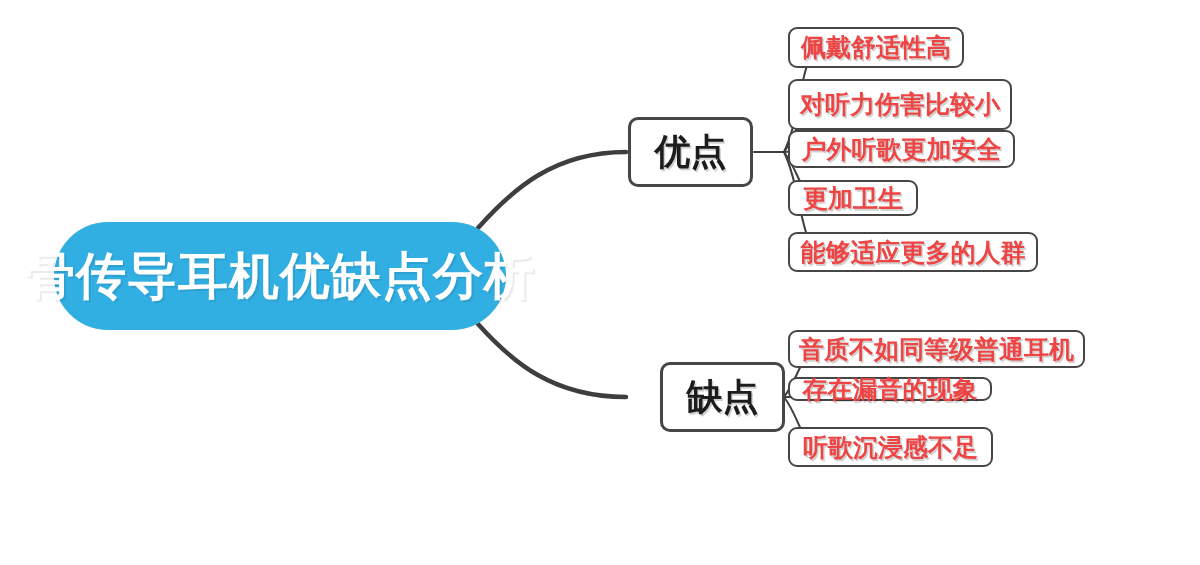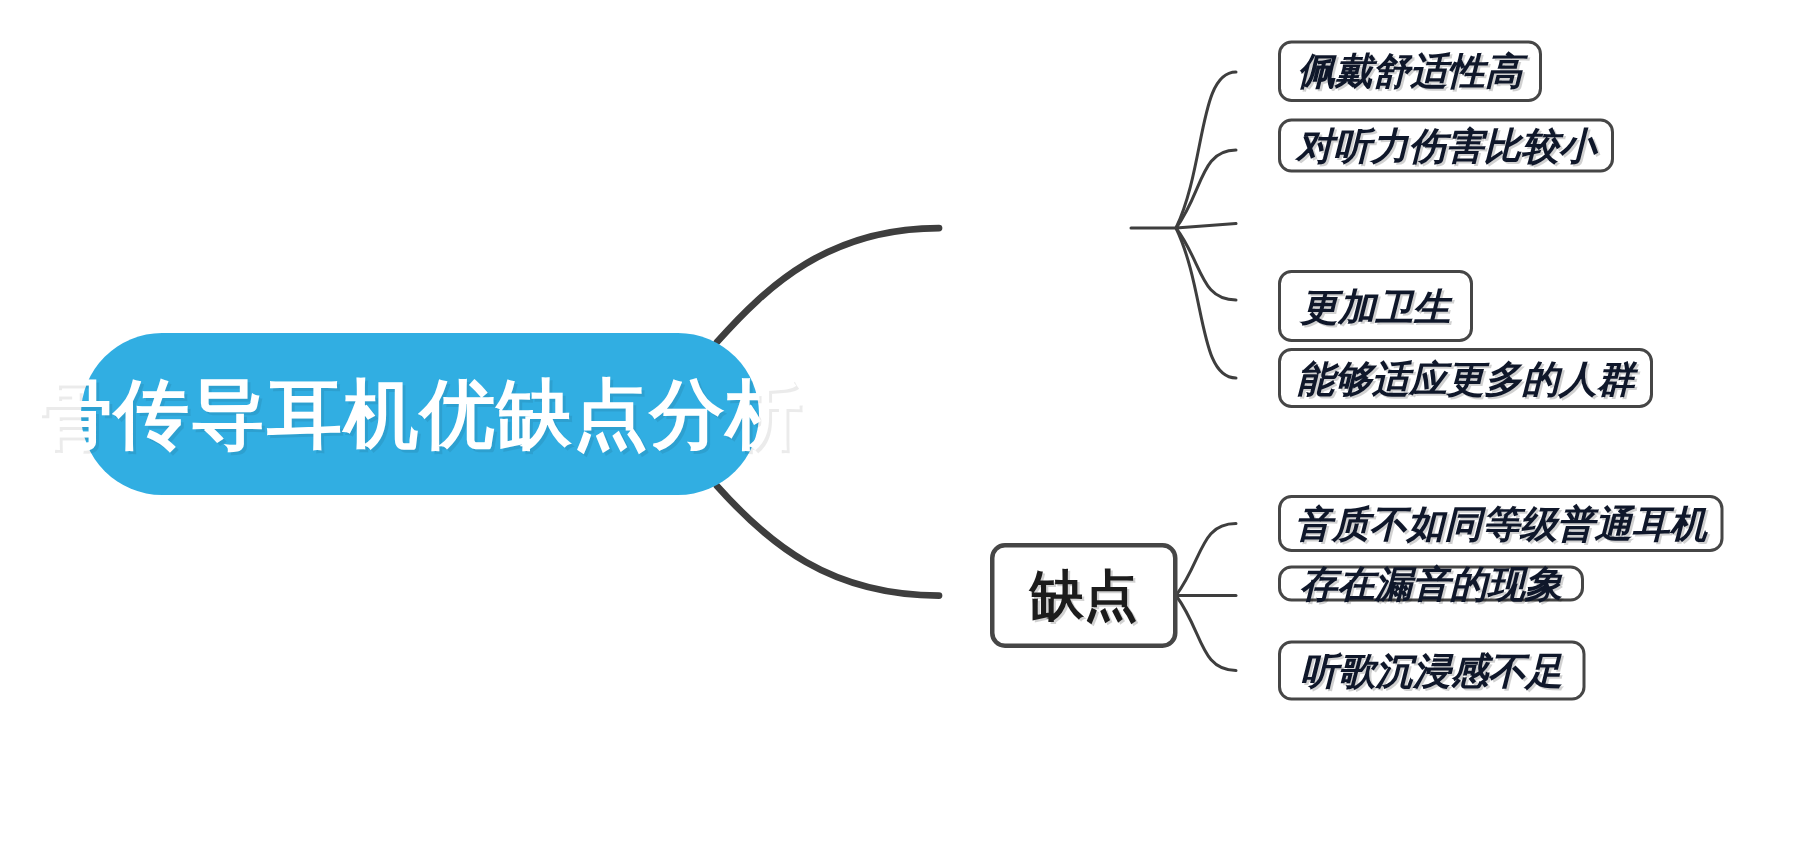--- a/index.html
+++ b/index.html
@@ -32,33 +32,32 @@
     background:#ffffff;
     border:3.5px solid #464646;
     border-radius:10px;
     color:#1c1c1c;
     font-size:36px;
     text-shadow:1.5px 1.5px 0 rgba(0,0,0,0.18);
   }
   .branch.adv{left:628px;top:117px;}
   .branch.dis{left:628px;top:362px;margin-left:32px;}
   .leaf{
-    left:852px;
+    left:788px;
     background:#ffffff;
     border:2.5px solid #464646;
     border-radius:9px;
-    color:#0f172a;
+    color:#ef4444;
     font-size:25px;
     text-shadow:1.5px 1.5px 0 rgba(0,0,0,0.18);
-    font-style:italic;
   }
   .l1{top:27px;width:176px;height:41px;}
-  .l2{top:79px;width:224px;height:36px;}
+  .l2{top:79px;width:224px;height:51px;}
   .l3{top:130px;width:227px;height:38px;}
-  .l4{top:180px;width:130px;height:48px;}
+  .l4{top:180px;width:130px;height:36px;}
   .l5{top:232px;width:250px;height:40px;}
   .l6{top:330px;width:297px;height:38px;align-items:center;}
   .l7{top:377px;width:204px;height:24px;}
   .l8{top:427px;width:205px;height:40px;}
   .main-link{stroke:#3e3e3e;stroke-width:4.5;fill:none;stroke-linecap:round;}
   .sub-link{stroke:#3e3e3e;stroke-width:2;fill:none;stroke-linecap:round;}
 </style>
 </head>
 <body>
 
@@ -79,26 +78,32 @@
     <path class="sub-link" d="M 754 397 L 784 397"></path>
     <path class="sub-link" d="M 784 397 C 802 373 800 349 824 349"></path>
     <path class="sub-link" d="M 784 397 L 824 397"></path>
     <path class="sub-link" d="M 784 397 C 802 421 800 447 824 447"></path>
   </svg>
 
   <div class="node root">
     <span>骨传导耳机优缺点分析</span>
   </div>
 
+  <div class="node branch adv">
+    <span>优点</span>
+  </div>
 
   <div class="node leaf l1">
     <span>佩戴舒适性高</span>
   </div>
   <div class="node leaf l2">
     <span>对听力伤害比较小</span>
+  </div>
+  <div class="node leaf l3">
+    <span>户外听歌更加安全</span>
   </div>
   <div class="node leaf l4">
     <span>更加卫生</span>
   </div>
   <div class="node leaf l5">
     <span>能够适应更多的人群</span>
   </div>
 
   <div class="node branch dis">
     <span>缺点</span>

